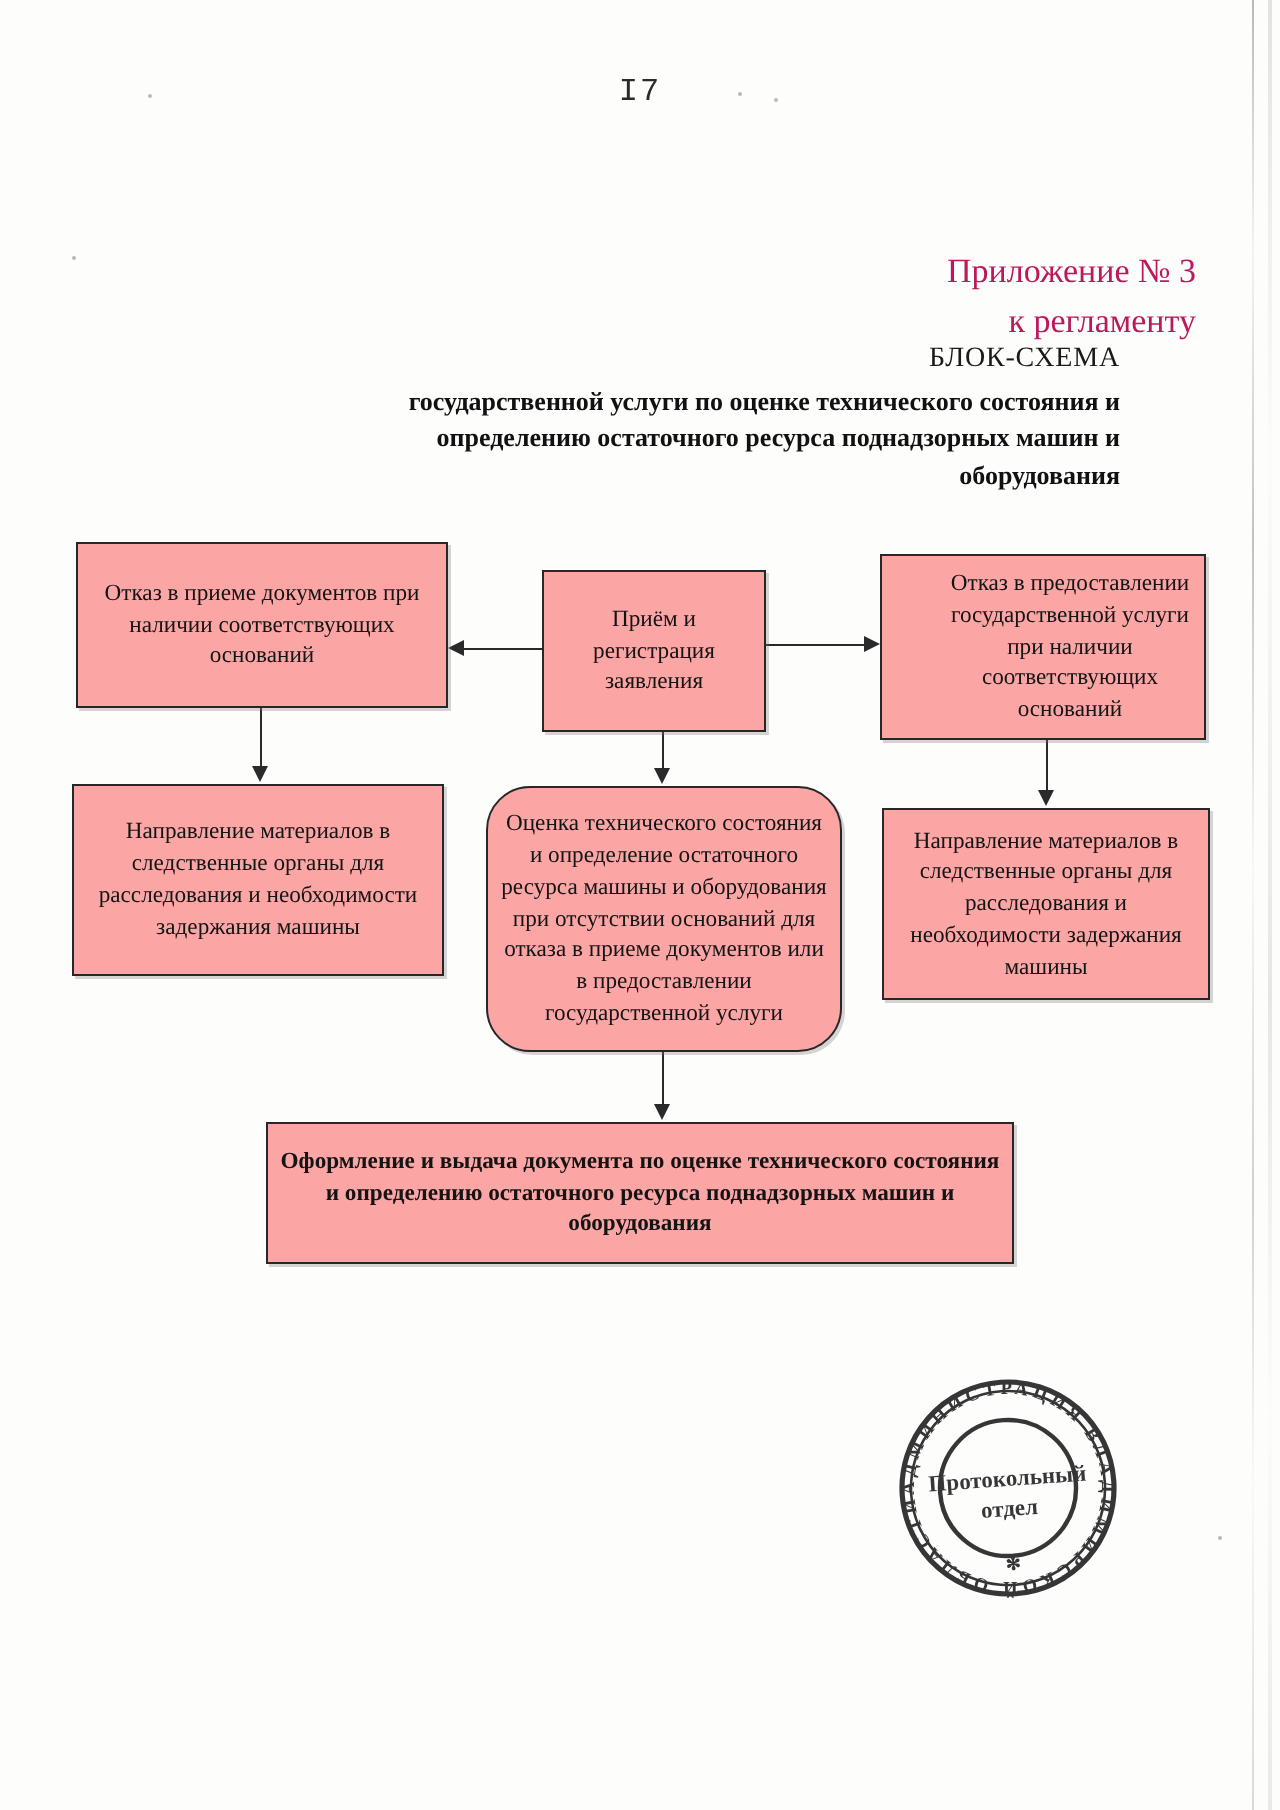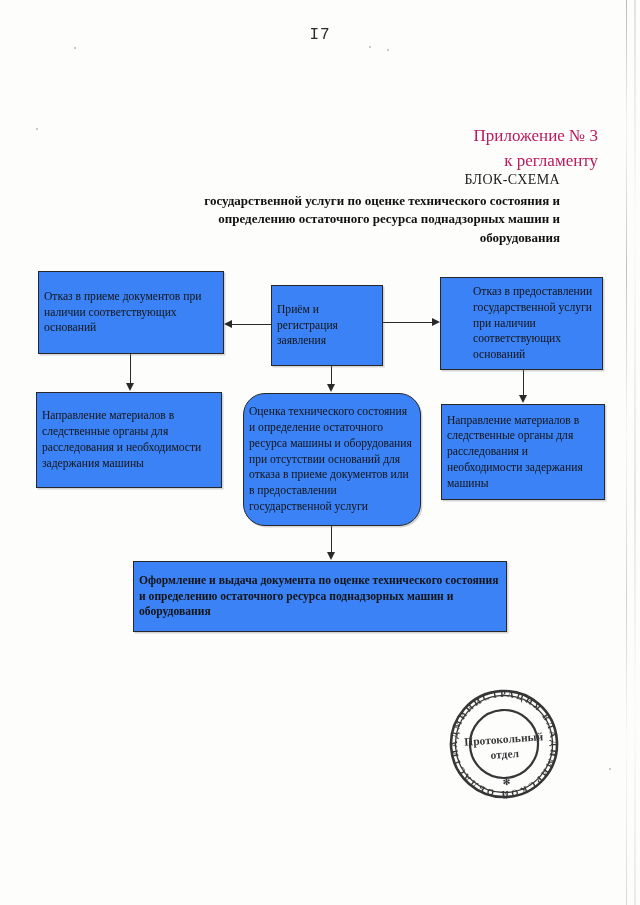--- a/index.html
+++ b/index.html
@@ -52,21 +52,21 @@
   .speck {
     position: absolute;
     background: #b9b9b9;
     border-radius: 50%;
   }
 
   
   .page-number {
     position: absolute;
     left: 0;
-    top: 26px;
+    top: 37px;
     width: 640px;
     text-align: center;
     font-family: "Liberation Mono", monospace;
     font-size: 16px;
     letter-spacing: 1px;
     color: #2b2b2b;
   }
 
   
   .header-right {
@@ -105,25 +105,25 @@
     position: absolute;
     left: 0;
     top: 0;
     width: 640px;
     height: 905px;
   }
   .node {
     position: absolute;
     box-sizing: border-box;
     border: 1.4px solid #272727;
-    background: #3b82f6;
+    background: #fca5a5;
     display: flex;
     align-items: center;
     justify-content: center;
-    text-align: left;
+    text-align: center;
     font-size: 11.6px;
     line-height: 1.36;
     color: #141414;
     padding: 3px 5px;
     box-shadow: 1.5px 1.5px 0 rgba(120,120,120,0.30);
   }
 
   
   #node-reject-docs   { left: 38px;  top: 271px; width: 186px; height: 83px; }
   #node-intake        { left: 271px; top: 285px; width: 112px; height: 81px; }

